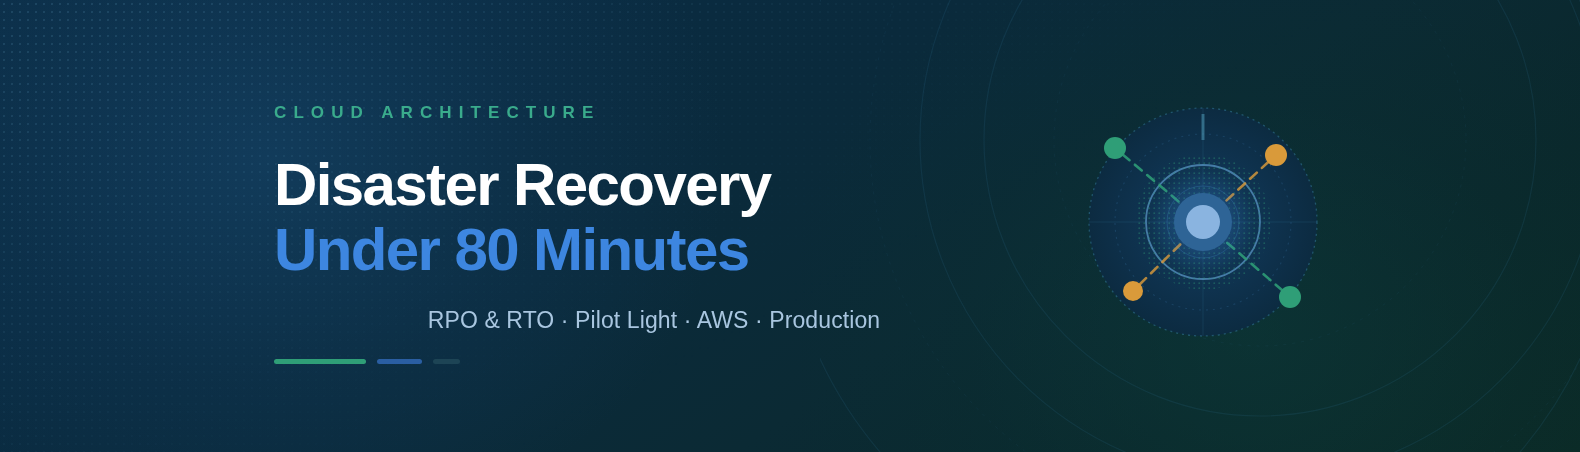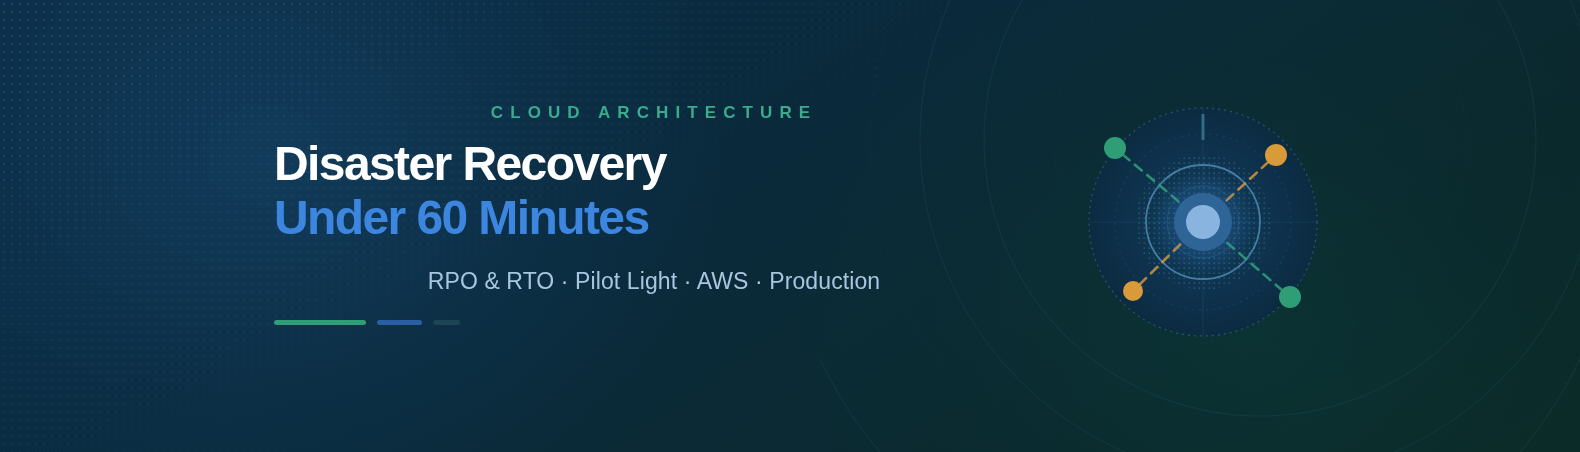--- a/index.html
+++ b/index.html
@@ -90,28 +90,27 @@
     top:104px;
     width:760px;
   }
 
   .eyebrow {
     font-size:17px;
     font-weight:bold;
     letter-spacing:7.1px;
     color:#3aab8c;
     line-height:1;
-    margin-bottom:19px;
+    margin-bottom:34px;
     white-space:nowrap;
-    text-align:center;
   }
 
   .headline {
     font-family:"Liberation Sans", sans-serif;
-    font-size:48px;
+    font-size:60px;
     font-weight:bold;
     line-height:0.99;
     letter-spacing:-1.6px;
     white-space:nowrap;
   }
   .headline .l1 { display:block; color:#ffffff; }
   .headline .l2 { display:block; color:#3d86e0; margin-top:6px; }
 
   .subtitle {
     margin-top:26px;
@@ -165,21 +164,21 @@
       <circle cx="440" cy="140" r="390"></circle>
     </g>
   </svg>
 
   <div class="copy">
 
     <div class="eyebrow">CLOUD ARCHITECTURE</div>
 
     <h1 class="headline">
       <span class="l1">Disaster Recovery</span>
-      <span class="l2">Under 60 Minutes</span>
+      <span class="l2">Under 80 Minutes</span>
     </h1>
 
     <div class="subtitle">RPO &amp; RTO · Pilot Light · AWS · Production</div>
 
     <div class="accent-bars">
       <span class="bar b1"></span>
       <span class="bar b2"></span>
       <span class="bar b3"></span>
     </div>
 

